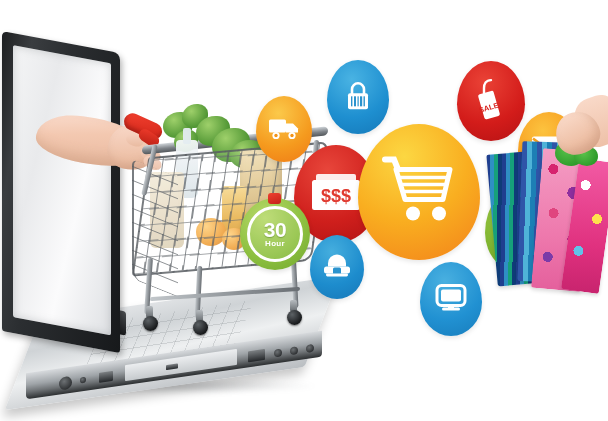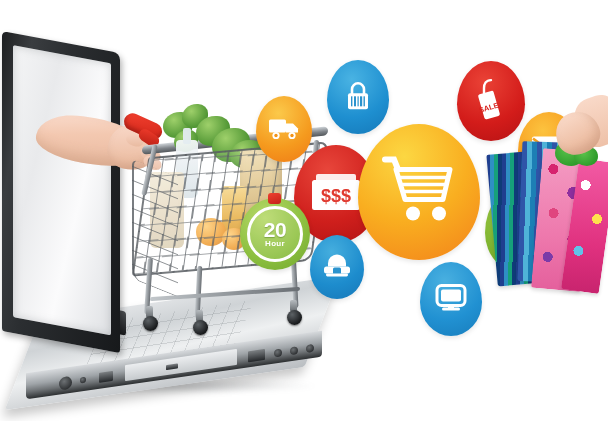--- a/index.html
+++ b/index.html
@@ -431,21 +431,21 @@
         <rect x="7" y="6" width="20" height="12" rx="2" fill="#fff"></rect>
         <rect x="14" y="21" width="6" height="4" fill="#fff"></rect>
         <rect x="8" y="24" width="18" height="3" rx="1.5" fill="#fff"></rect>
       </svg>
     </span>
   </div>
 
   <div class="badge24">
     <div class="badge24-knob"></div>
     <div class="badge24-inner">
-      <span class="badge24-num">20</span>
+      <span class="badge24-num">30</span>
       <span class="badge24-txt">Hour</span>
     </div>
   </div>
 
   <div>
     <div class="sbag" style="left:492px;top:152px;width:62px;height:132px;transform:rotate(-5deg);
                 background:repeating-linear-gradient(96deg,#1f3f8f 0 4px,#2f8fc4 4px 8px,#16a07a 8px 12px,#0f3c78 12px 16px);"></div>
     <div class="sbag" style="left:520px;top:142px;width:56px;height:140px;transform:rotate(2deg);
                 background:repeating-linear-gradient(90deg,#2f55a8 0 5px,#4fb3d8 5px 10px,#1d7fb5 10px 15px);"></div>
     <div class="sbag" style="left:537px;top:150px;width:50px;height:140px;transform:rotate(5deg);

